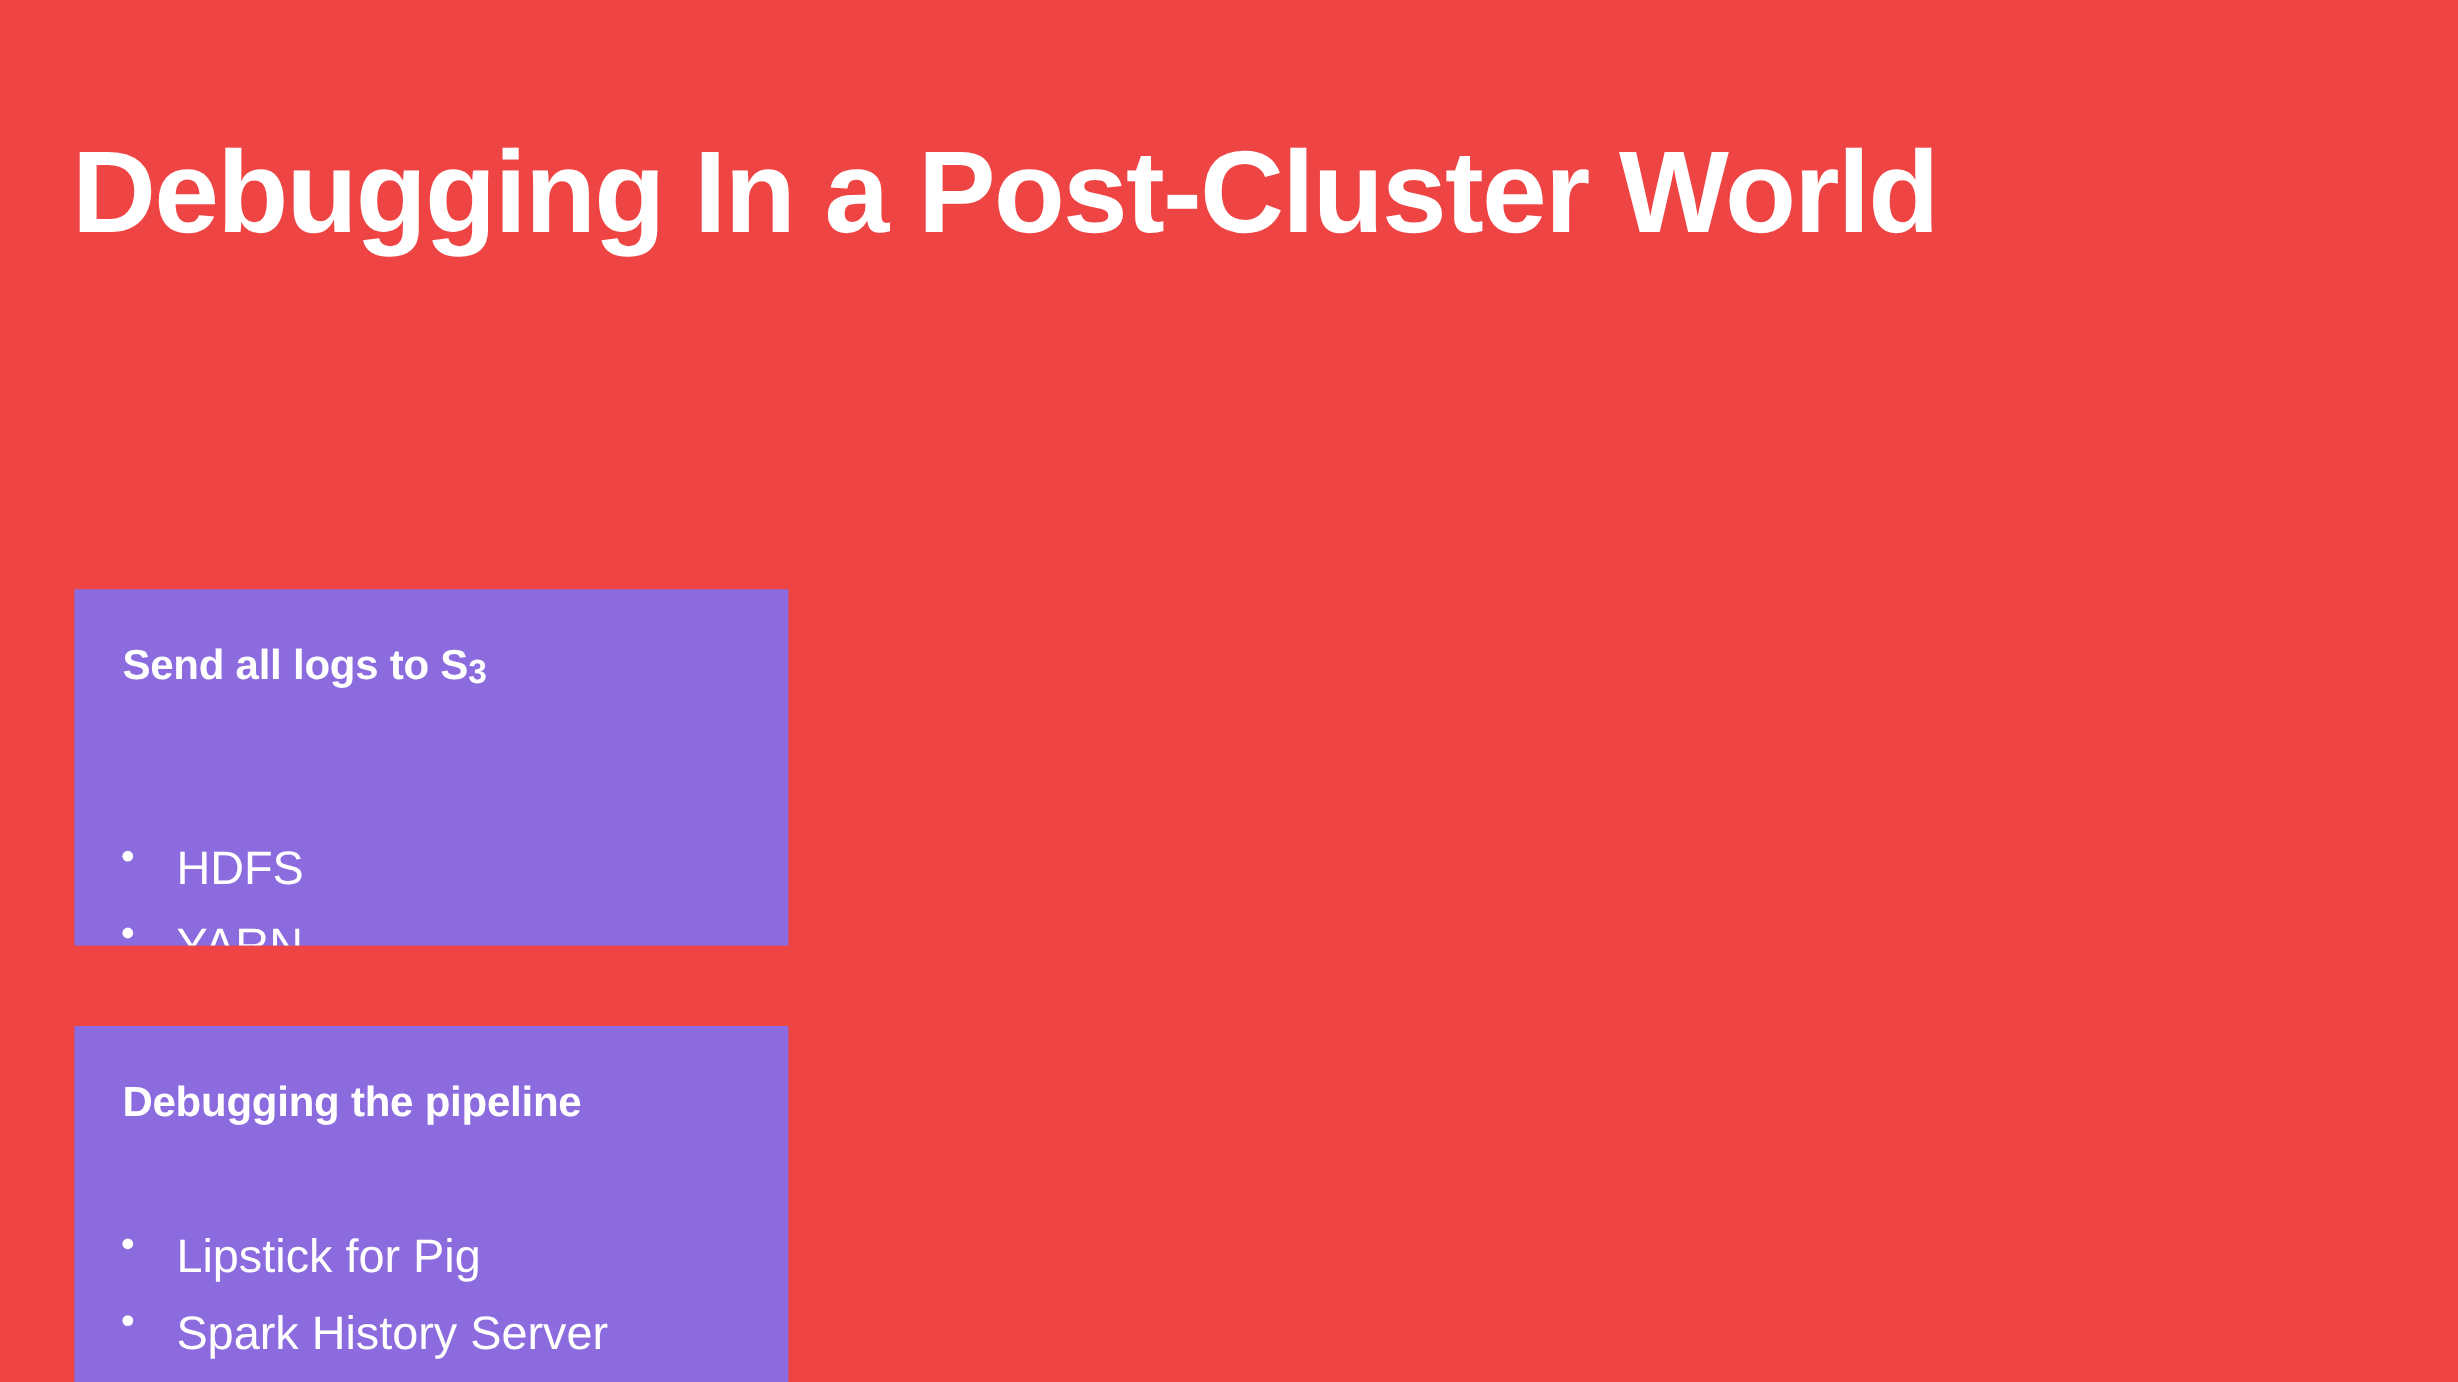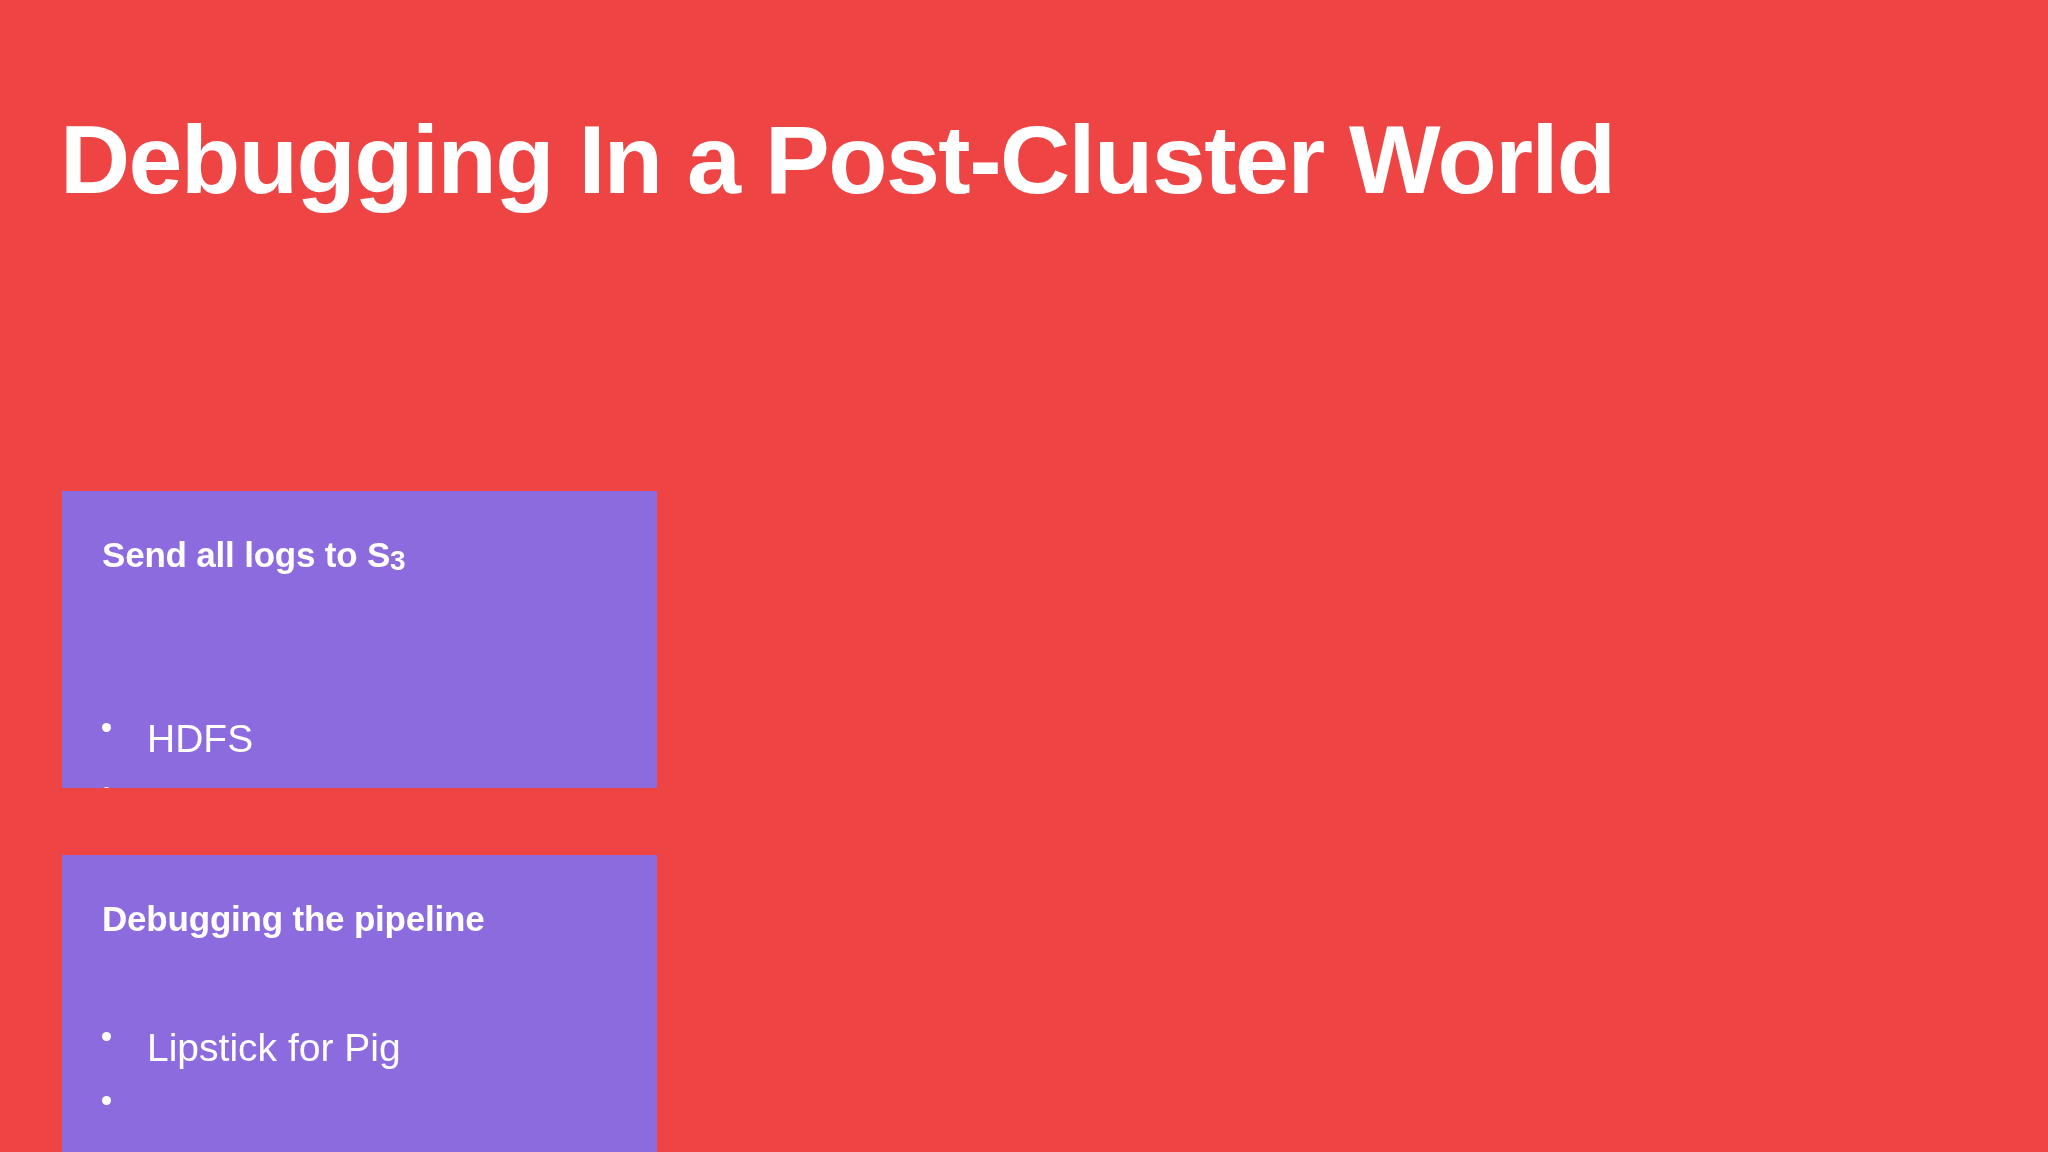--- a/index.html
+++ b/index.html
@@ -78,21 +78,21 @@
 
   .card-list {
     list-style: none;
     margin: 0;
     padding: 0;
     position: absolute;
     left: 40px;
     right: 24px;
   }
 
-  .card-list.list-offset-1 { top: 215px; }
+  .card-list.list-offset-1 { top: 201px; }
   .card-list.list-offset-2 { top: 160px; }
 
   .card-list li {
     display: flex;
     align-items: center;
     color: #FFFFFF;
     font-size: 39px;
     font-weight: 300;
     line-height: 1;
     height: 64px;
@@ -141,20 +141,21 @@
     <section class="card">
       <h2 class="card-heading"><span>Debugging the pipeline</span><span class="oldstyle-num"></span></h2>
 
       <ul class="card-list list-offset-2">
         <li>
           <span class="bullet-dot"></span>
           <span class="item-text">Lipstick for Pig</span>
         </li>
         <li>
           <span class="bullet-dot"></span>
+          <span class="item-text">Spark History Server</span>
         </li>
         <li>
           <span class="bullet-dot"></span>
         </li>
       </ul>
     </section>
 
   </div>
 </div>
 

